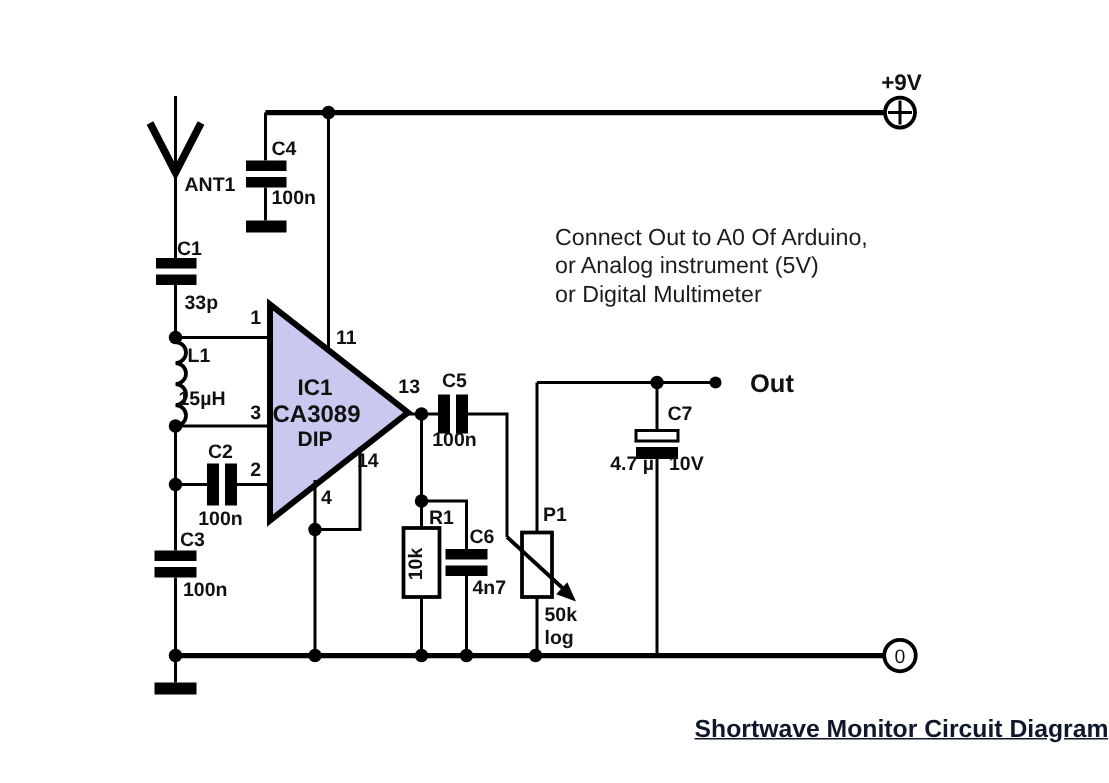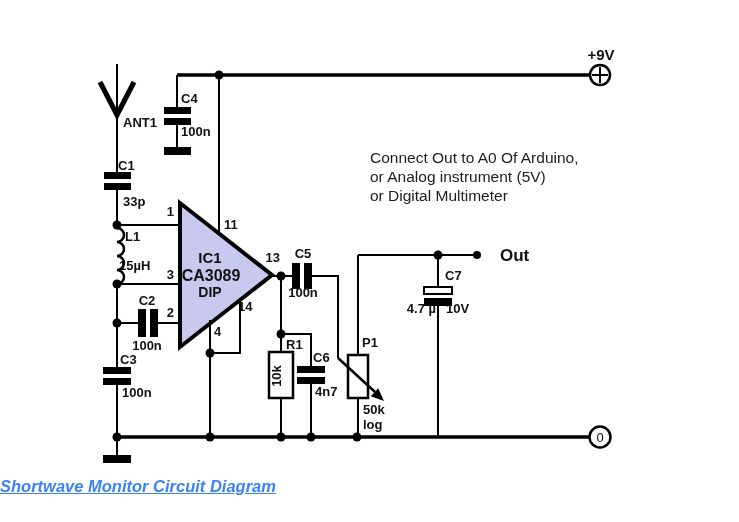--- a/index.html
+++ b/index.html
@@ -16,23 +16,23 @@
   .pwr{font-size:15px;font-weight:bold;}
   .term{font-size:13px;font-weight:normal;}
   .w2{stroke:#000;stroke-width:2;fill:none;}
   .w25{stroke:#000;stroke-width:2.5;fill:none;}
   .rail{stroke:#000;stroke-width:3.5;fill:none;}
   .plate{fill:#000;stroke:none;}
   .hplate{fill:#fff;stroke:#000;stroke-width:2;}
   .box{fill:#fff;stroke:#000;stroke-width:2.5;}
   .dot{fill:#000;stroke:none;}
   .termc{fill:#fff;stroke:#000;stroke-width:2.5;}
-  .title-link{position:absolute;left:0;right:0;top:477px;text-align:left;
+  .title-link{position:absolute;left:0;right:0;top:477px;text-align:right;
     font-family:"Liberation Sans",sans-serif;font-size:16.5px;font-weight:bold;
-    color:#3b82f6;text-decoration:underline;cursor:pointer;font-style:italic;}
+    color:#0f172a;text-decoration:underline;cursor:pointer;}
 </style>
 </head>
 <body>
 
 <div class="stage">
 <svg width="739" height="522" viewBox="0 0 739 522">
 
   <line class="rail" x1="177" y1="75" x2="590" y2="75"></line>
   <line class="rail" x1="117" y1="437" x2="590" y2="437"></line>
 

